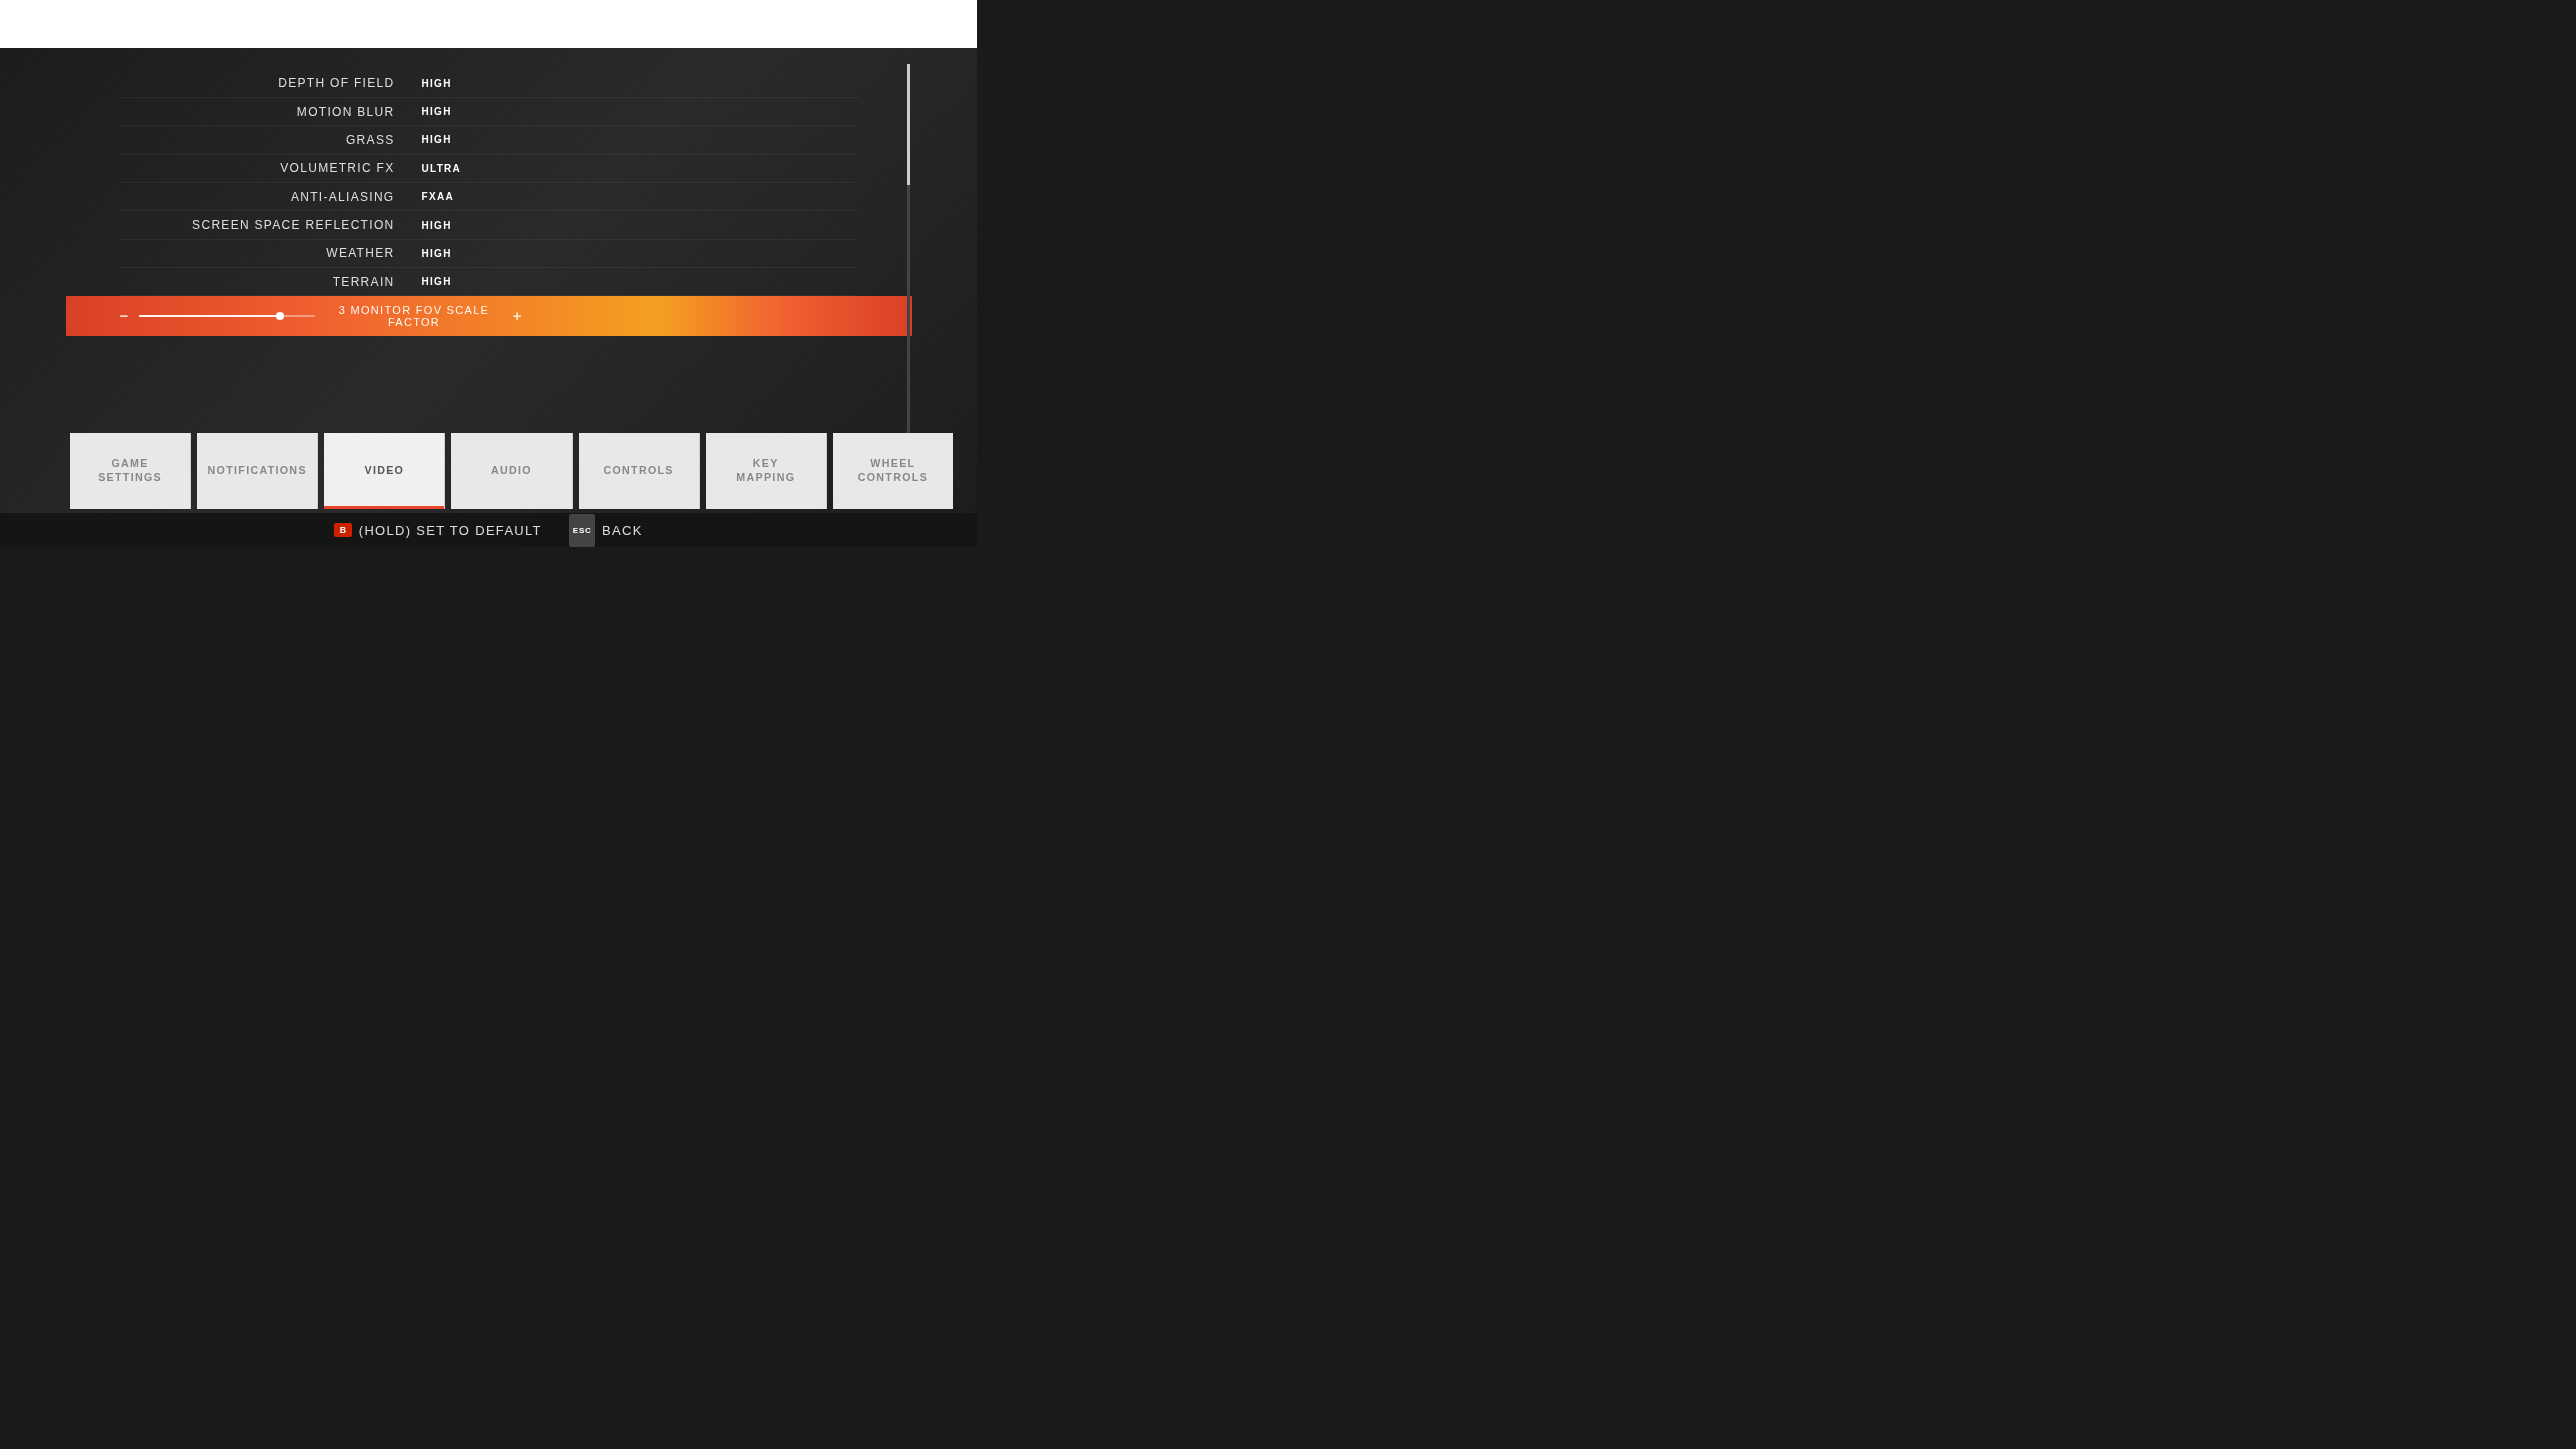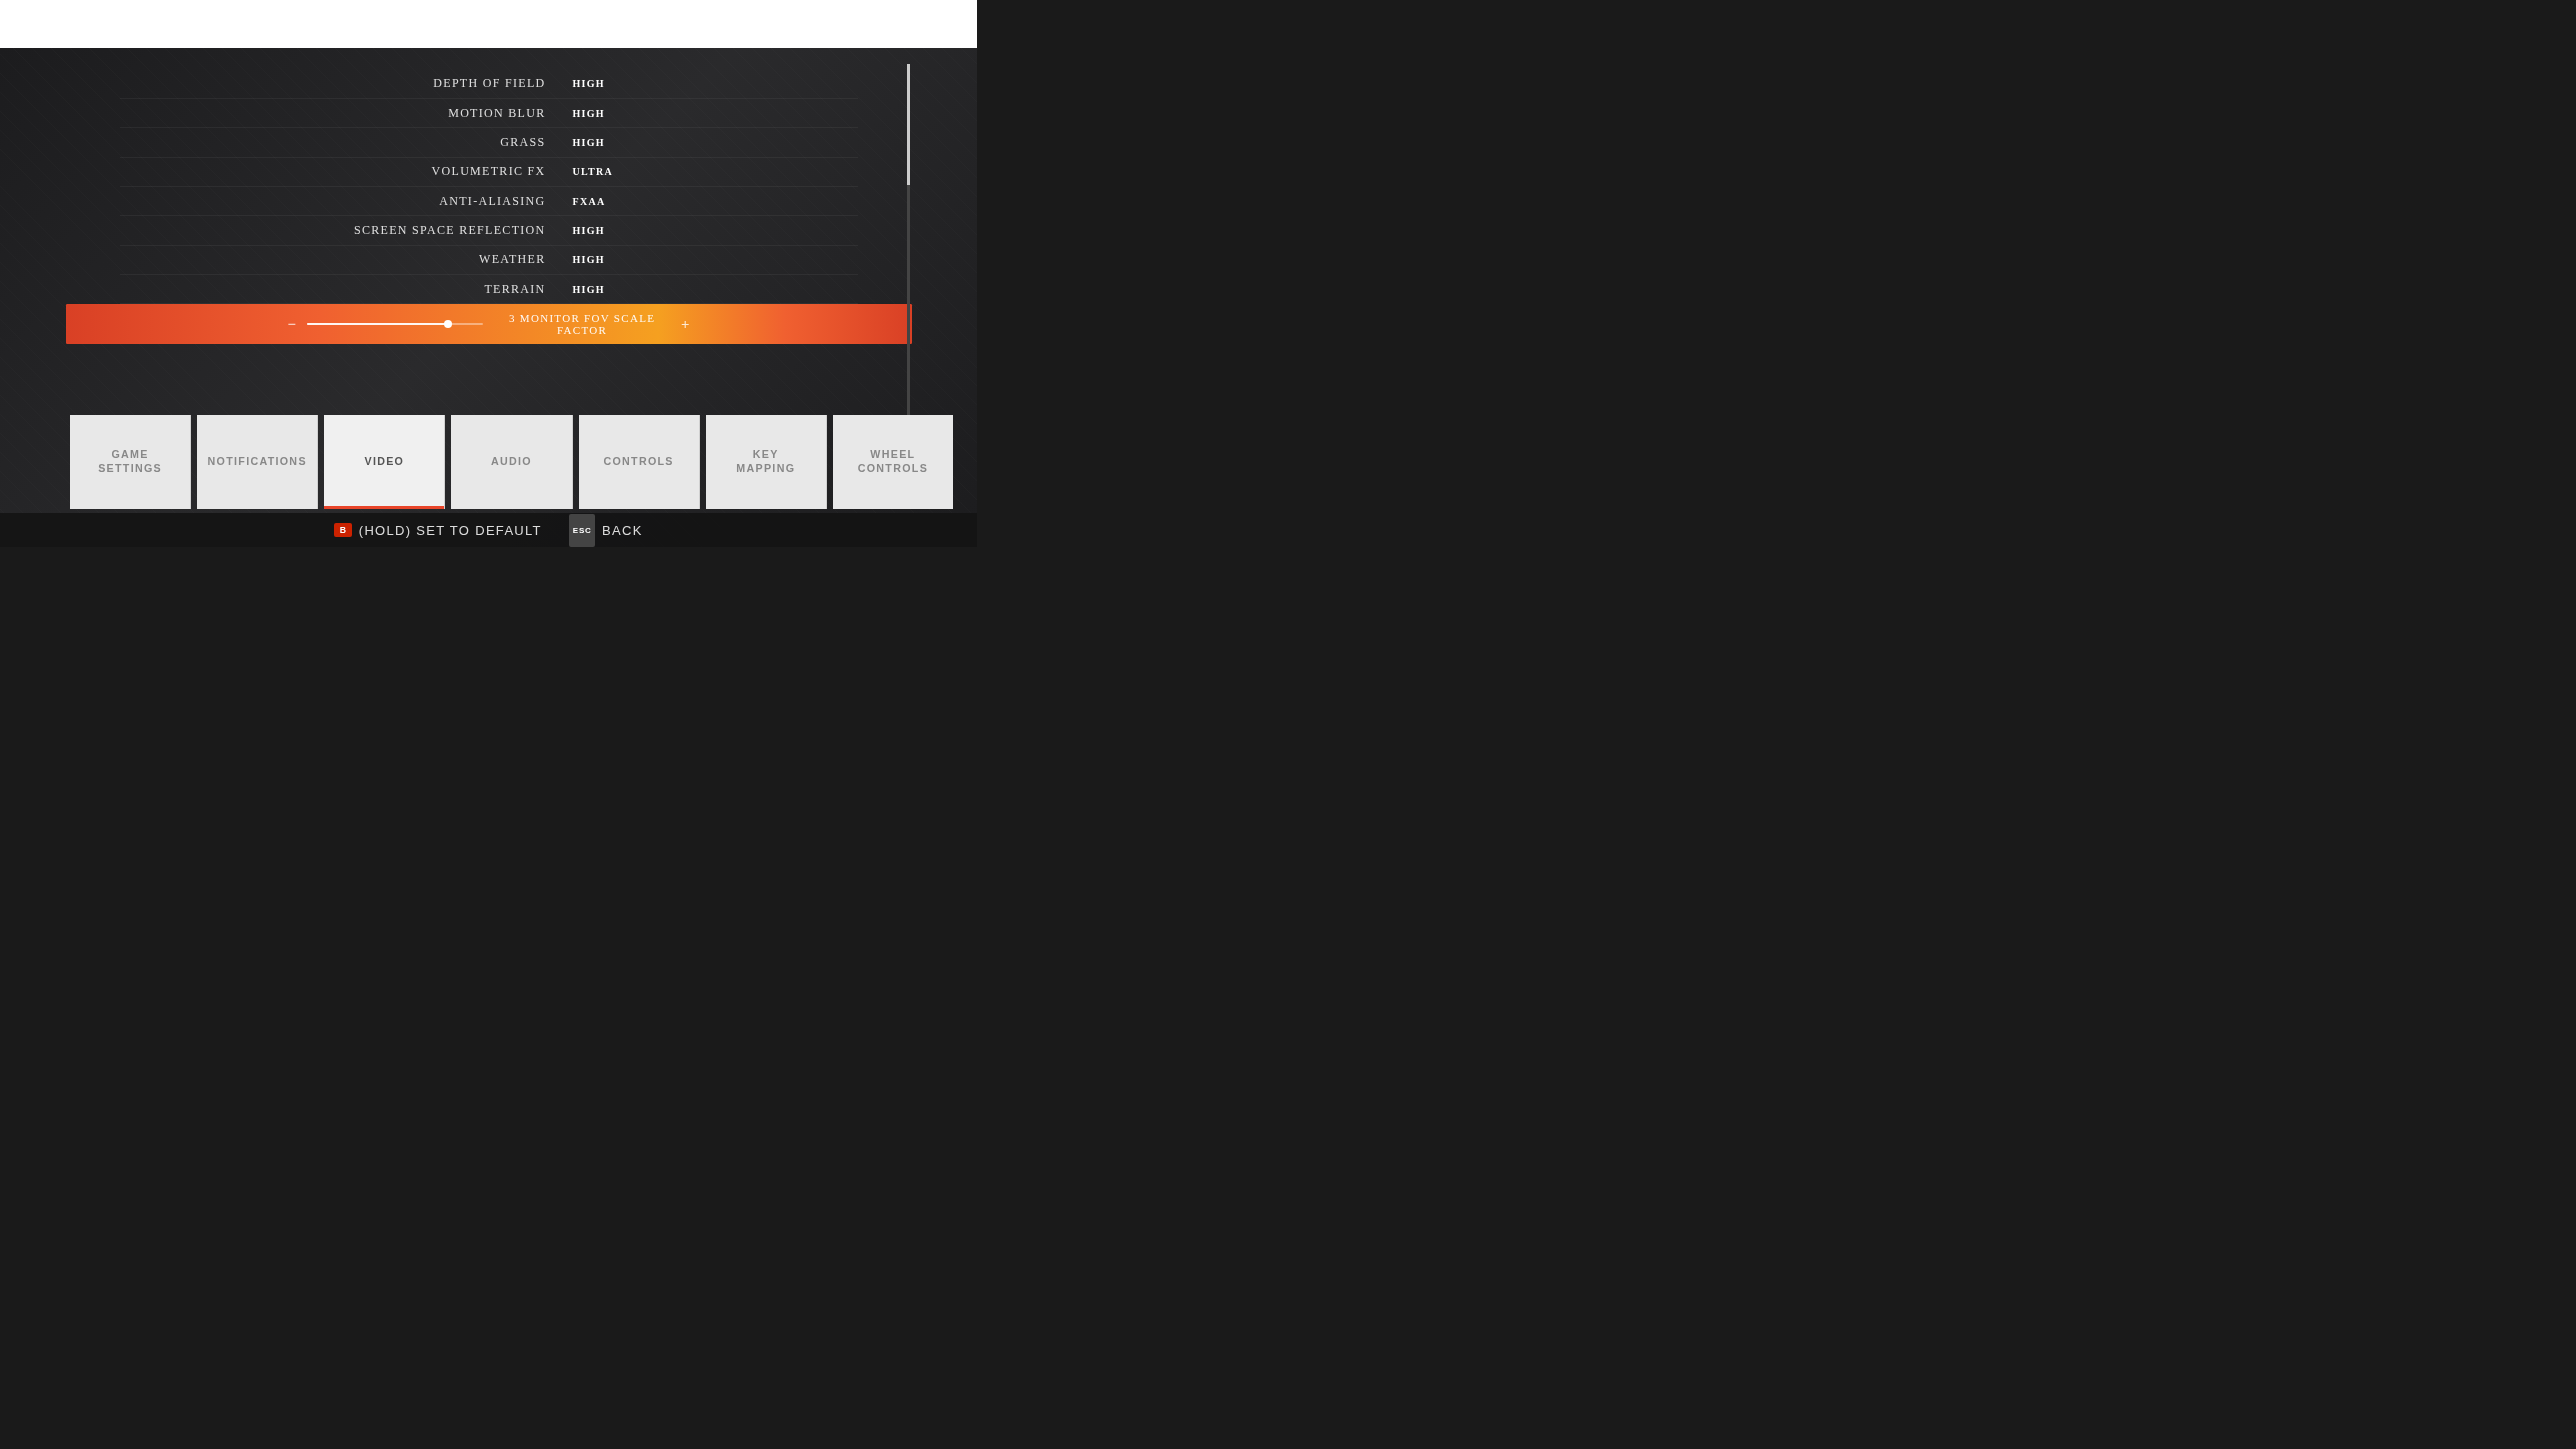--- a/index.html
+++ b/index.html
@@ -108,25 +108,24 @@
     }
 
     
     .settings-list {
       width: 80%;
       max-width: 738px;
     }
 
     .setting-row {
       display: flex;
-      justify-content: center;
+      justify-content: flex-start;
       align-items: center;
       padding: 6.7px 0;
       border-bottom: 0.7px solid rgba(255,255,255,0.05);
-      font-family: Liberation Serif, serif;
     }
 
     .setting-row.active-row {
       background: linear-gradient(90deg, #e8452a, #f5692b, #f5a623, #f5692b, #e8452a);
       background: linear-gradient(90deg, #d94025 0%, #f06030 30%, #f5a020 70%, #f06030 85%, #d94025 100%);
       margin: 0 -54px;
       padding: 8px 54px;
       border-radius: 1.3px;
       border-bottom: none;
     }
@@ -210,21 +209,21 @@
       text-transform: uppercase;
     }
 
     
     .tab-nav {
       display: flex;
       position: absolute;
       bottom: 38px;
       left: 0;
       right: 0;
-      height: 94px;
+      height: 76px;
       padding: 0 24px;
       gap: 6px;
       margin-left: 46px;
     }
 
     .tab-item {
       flex: 1;
       background: #e8e8e8;
       display: flex;
       align-items: center;

